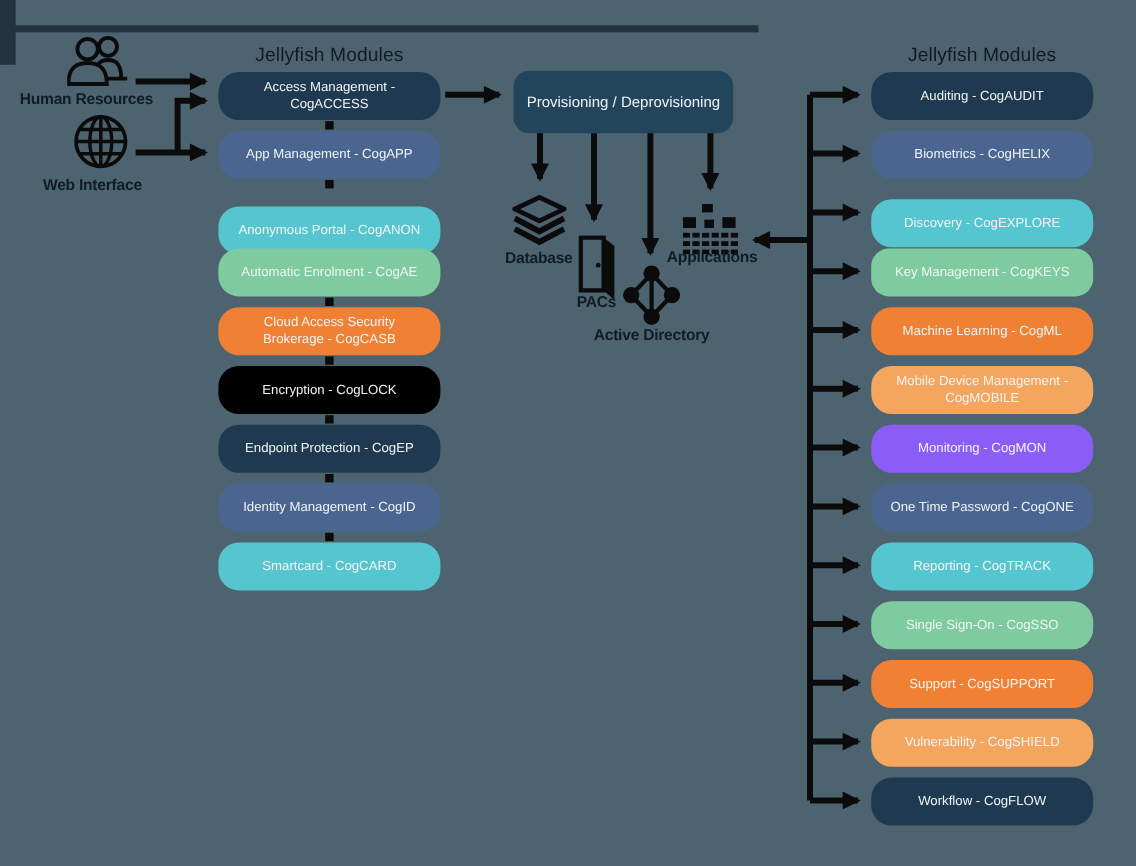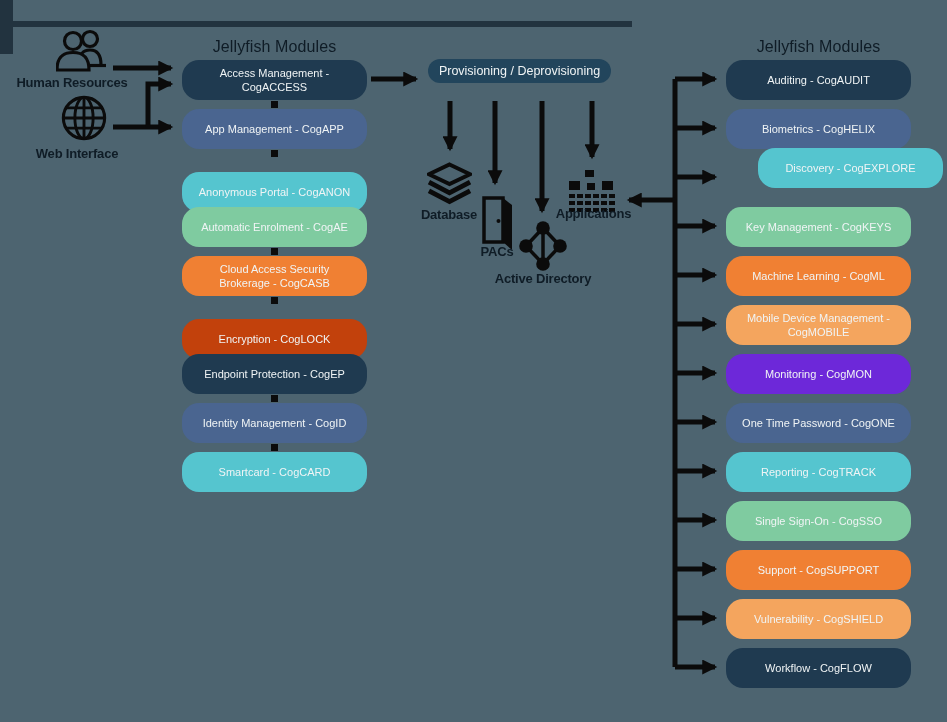--- a/index.html
+++ b/index.html
@@ -17,21 +17,21 @@
   }
   .box{
     position:absolute;width:185px;height:40px;border-radius:17px;
     display:flex;align-items:center;justify-content:center;
     text-align:center;color:var(--box-text,#f0f4f5);
     font-size:11px;line-height:1.3;padding:0 8px;
   }
   .col-left{left:182px}
   .col-right{left:726px}
   .provision{
-    position:absolute;left:428px;top:59px;width:183px;height:24px;
+    position:absolute;left:428px;top:59px;width:183px;height:52px;
     border-radius:13px;display:flex;align-items:center;justify-content:center;
     color:var(--box-text,#f0f4f5);font-size:12.5px;text-align:center;
   }
   .pad2{padding:0 12px}
   .icon-label{
     position:absolute;text-align:center;font-weight:bold;font-size:13px;
     color:var(--heading-text,#0f1c26);letter-spacing:-.2px;
   }
   svg.overlay{position:absolute;left:0;top:0;pointer-events:none}
   .icon{position:absolute}
@@ -113,21 +113,21 @@
   </svg>
   <div class="icon-label" style="left:16px;top:146px;width:122px">Web Interface</div>
 
   <div class="header col-left" style="top:38px">Jellyfish Modules</div>
 
   <div class="box col-left" style="top: 60px; background-color: rgb(31, 58, 80);">Access Management - CogACCESS</div>
   <div class="box col-left" style="top: 109px; background-color: rgb(74, 101, 144);">App Management - CogAPP</div>
   <div class="box col-left" style="top: 172px; background-color: rgb(85, 197, 207);">Anonymous Portal - CogANON</div>
   <div class="box col-left" style="top: 207px; background-color: rgb(127, 203, 160);">Automatic Enrolment - CogAE</div>
   <div class="box col-left pad2" style="top: 256px; background-color: rgb(240, 128, 51);">Cloud Access Security Brokerage - CogCASB</div>
-  <div class="box col-left" style="top: 319px; background-color: #c2410c;">Encryption - CogLOCK</div>
+  <div class="box col-left" style="top: 305px; background-color: #000000;">Encryption - CogLOCK</div>
   <div class="box col-left" style="top: 354px; background-color: rgb(31, 58, 80);">Endpoint Protection - CogEP</div>
   <div class="box col-left" style="top: 403px; background-color: rgb(74, 101, 144);">Identity Management - CogID</div>
   <div class="box col-left" style="top: 452px; background-color: rgb(85, 197, 207);">Smartcard - CogCARD</div>
 
   <div class="provision" style="background-color: rgb(34, 69, 92);">Provisioning / Deprovisioning</div>
 
   <svg class="icon" style="left:427px;top:162px" width="45" height="44" viewBox="0 0 46 44">
     <path d="M23,2 L44,12 L23,22 L2,12 Z" class="ink-stroke" stroke-width="4"></path>
     <path d="M2,20 L23,31 L44,20" class="ink-stroke" stroke-width="5"></path>
     <path d="M2,29 L23,40 L44,29" class="ink-stroke" stroke-width="5"></path>
@@ -177,25 +177,25 @@
       <rect x="24" y="38" width="6" height="4" class="ink-fill"></rect>
       <rect x="32" y="38" width="6" height="4" class="ink-fill"></rect>
       <rect x="40" y="38" width="6" height="4" class="ink-fill"></rect>
   </svg>
   <div class="icon-label" style="left:545px;top:206px;width:97px">Applications</div>
 
   <div class="header col-right" style="top:38px">Jellyfish Modules</div>
 
   <div class="box col-right" style="top: 60px; background-color: rgb(31, 58, 80);">Auditing - CogAUDIT</div>
   <div class="box col-right" style="top: 109px; background-color: rgb(74, 101, 144);">Biometrics - CogHELIX</div>
-  <div class="box col-right" style="top: 148px; background-color: rgb(85, 197, 207); margin-left: 32px;">Discovery - CogEXPLORE</div>
+  <div class="box col-right" style="top: 166px; background-color: rgb(85, 197, 207);">Discovery - CogEXPLORE</div>
   <div class="box col-right" style="top: 207px; background-color: rgb(127, 203, 160); border-radius: 15px;">Key Management - CogKEYS</div>
   <div class="box col-right" style="top: 256px; background-color: rgb(240, 128, 51);">Machine Learning - CogML</div>
   <div class="box col-right pad2" style="top: 305px; background-color: rgb(244, 165, 94);">Mobile Device Management - CogMOBILE</div>
-  <div class="box col-right" style="top: 354px; background-color: #6d28d9;">Monitoring - CogMON</div>
+  <div class="box col-right" style="top: 354px; background-color: #8b5cf6;">Monitoring - CogMON</div>
   <div class="box col-right" style="top: 403px; background-color: rgb(74, 101, 144);">One Time Password - CogONE</div>
   <div class="box col-right" style="top: 452px; background-color: rgb(85, 197, 207);">Reporting - CogTRACK</div>
   <div class="box col-right" style="top: 501px; background-color: rgb(127, 203, 160);">Single Sign-On - CogSSO</div>
   <div class="box col-right" style="top: 550px; background-color: rgb(240, 128, 51);">Support - CogSUPPORT</div>
   <div class="box col-right" style="top: 599px; background-color: rgb(244, 165, 94);">Vulnerability - CogSHIELD</div>
   <div class="box col-right" style="top: 648px; background-color: rgb(31, 58, 80);">Workflow - CogFLOW</div>
 
 </div>
 
 </body></html>

